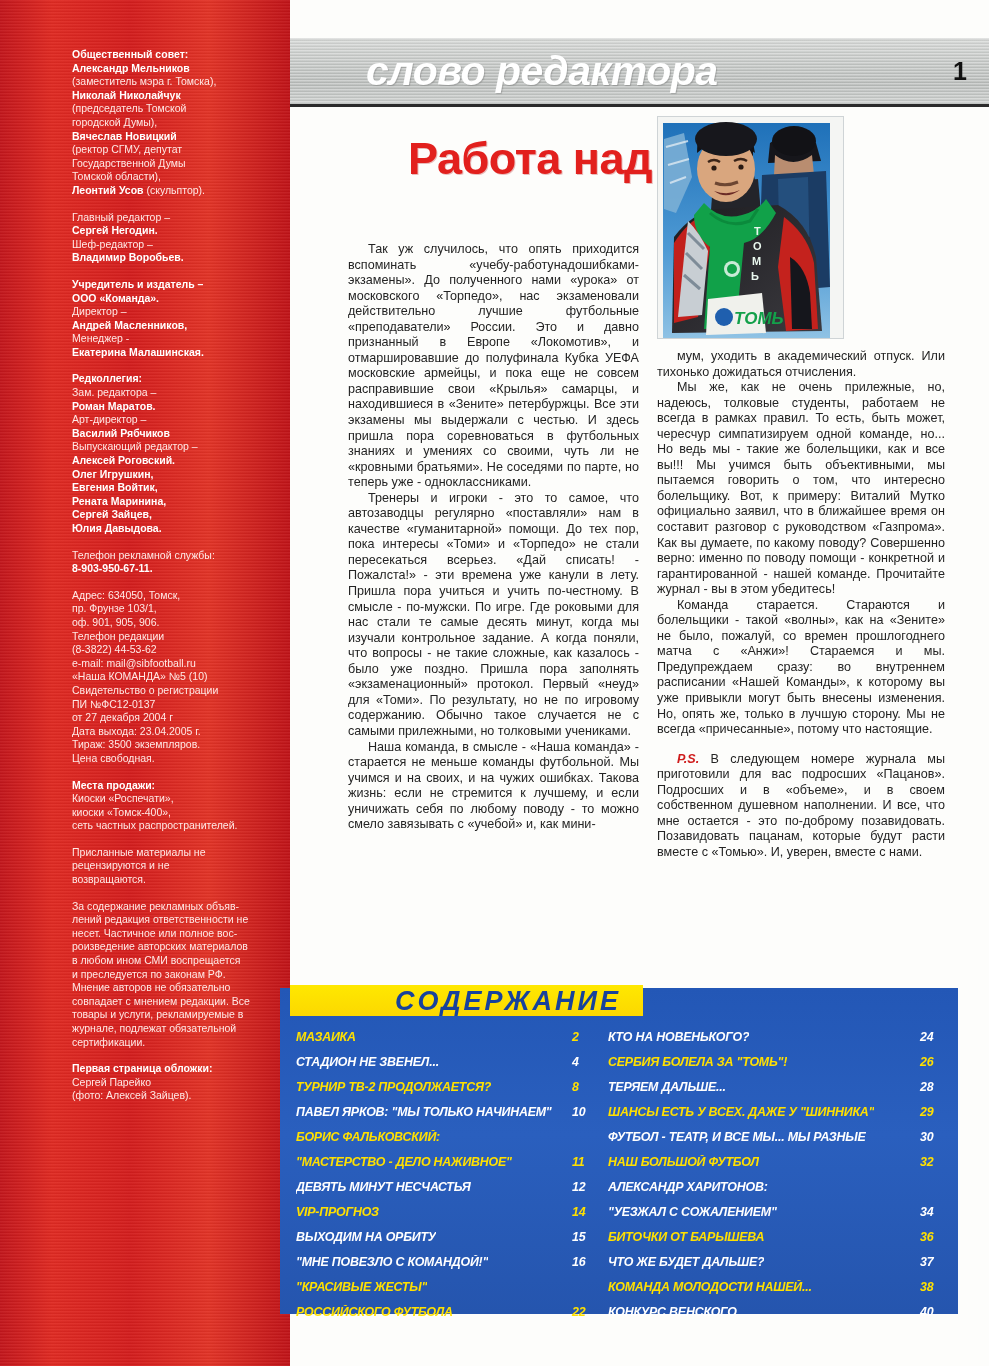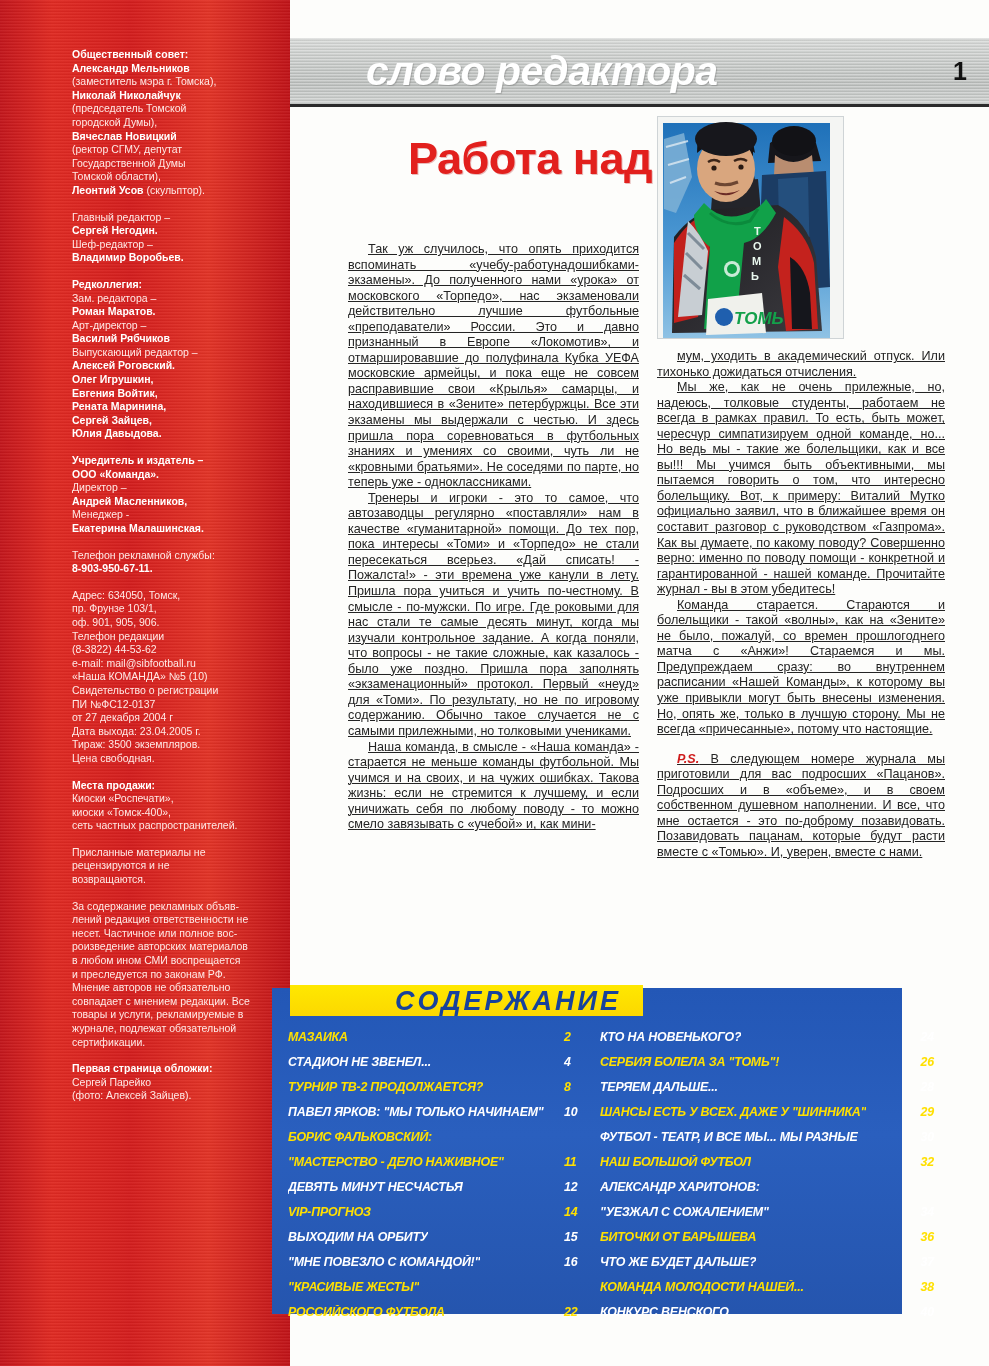--- a/index.html
+++ b/index.html
@@ -115,31 +115,31 @@
   
   .col {
     position: absolute;
     font-size: 12.6px;
     line-height: 15.55px;
     color: #242424;
     text-align: justify;
     text-justify: inter-word;
     hyphens: manual;
   }
-  .col p { margin: 0; text-indent: 20px; text-decoration: underline; }
+  .col p { margin: 0; text-indent: 20px; }
   #col-left  { left: 348px; top: 242px; width: 291px; }
   #col-right { left: 657px; top: 349px; width: 288px; }
   .ps-label { font-weight: bold; font-style: italic; color: #cf1d1d; }
 
   
   #contents {
     position: absolute;
-    left: 272px;
+    left: 280px;
     top: 988px;
-    width: 630px;
+    width: 678px;
     height: 326px;
     background: linear-gradient(to bottom, #2357b6 0%, #2a5fbe 45%, #2555ae 100%);
   }
   #contents-banner {
     position: absolute;
     left: 290px;
     top: 985px;
     width: 353px;
     height: 31px;
     background: linear-gradient(to bottom, #ffe800 0%, #fcd800 100%);
@@ -168,21 +168,21 @@
   #toc-col-right { left: 328px; width: 334px; }
   .toc-row {
     display: flex;
     align-items: baseline;
     height: 25px;
     white-space: nowrap;
   }
   .toc-label { flex: 0 1 auto; overflow: hidden; }
   .toc-spacer { flex: 1 1 auto; min-width: 6px; }
   .toc-page { flex: 0 0 auto; text-align: left; min-width: 24px; }
-  #toc-col-right .toc-page { min-width: 22px; text-align: right; }
+  #toc-col-right .toc-page { min-width: 22px; }
   .c-yellow { color: #ffe000; }
   .c-white  { color: #ffffff; }
 </style>
 </head>
 <body>
 
 <div id="page">
 
   <div id="sidebar">
     <div id="sidebar-inner">
@@ -197,42 +197,42 @@
           <span class="sb-line"><span class="sb-n">(ректор СГМУ, депутат</span></span>
           <span class="sb-line"><span class="sb-n">Государственной Думы</span></span>
           <span class="sb-line"><span class="sb-n">Томской области),</span></span>
           <span class="sb-line"><span class="sb-b">Леонтий Усов</span><span class="sb-n"> (скульптор).</span></span>
         </div>
         <div class="sb-block">
           <span class="sb-line"><span class="sb-n">Главный редактор –</span></span>
           <span class="sb-line"><span class="sb-b">Сергей Негодин.</span></span>
           <span class="sb-line"><span class="sb-n">Шеф-редактор –</span></span>
           <span class="sb-line"><span class="sb-b">Владимир Воробьев.</span></span>
+        </div>
+        <div class="sb-block">
+          <span class="sb-line"><span class="sb-b">Учредитель и издатель –</span></span>
+          <span class="sb-line"><span class="sb-b">ООО «Команда».</span></span>
+          <span class="sb-line"><span class="sb-n">Директор –</span></span>
+          <span class="sb-line"><span class="sb-b">Андрей Масленников,</span></span>
+          <span class="sb-line"><span class="sb-n">Менеджер -</span></span>
+          <span class="sb-line"><span class="sb-b">Екатерина Малашинская.</span></span>
         </div>
         <div class="sb-block">
           <span class="sb-line"><span class="sb-b">Редколлегия:</span></span>
           <span class="sb-line"><span class="sb-n">Зам. редактора –</span></span>
           <span class="sb-line"><span class="sb-b">Роман Маратов.</span></span>
           <span class="sb-line"><span class="sb-n">Арт-директор –</span></span>
           <span class="sb-line"><span class="sb-b">Василий Рябчиков</span></span>
           <span class="sb-line"><span class="sb-n">Выпускающий редактор –</span></span>
           <span class="sb-line"><span class="sb-b">Алексей Роговский.</span></span>
           <span class="sb-line"><span class="sb-b">Олег Игрушкин,</span></span>
           <span class="sb-line"><span class="sb-b">Евгения Войтик,</span></span>
           <span class="sb-line"><span class="sb-b">Рената Маринина,</span></span>
           <span class="sb-line"><span class="sb-b">Сергей Зайцев,</span></span>
           <span class="sb-line"><span class="sb-b">Юлия Давыдова.</span></span>
-        </div>
-        <div class="sb-block">
-          <span class="sb-line"><span class="sb-b">Учредитель и издатель –</span></span>
-          <span class="sb-line"><span class="sb-b">ООО «Команда».</span></span>
-          <span class="sb-line"><span class="sb-n">Директор –</span></span>
-          <span class="sb-line"><span class="sb-b">Андрей Масленников,</span></span>
-          <span class="sb-line"><span class="sb-n">Менеджер -</span></span>
-          <span class="sb-line"><span class="sb-b">Екатерина Малашинская.</span></span>
         </div>
         <div class="sb-block">
           <span class="sb-line"><span class="sb-n">Телефон рекламной службы:</span></span>
           <span class="sb-line"><span class="sb-b">8-903-950-67-11.</span></span>
         </div>
         <div class="sb-block">
           <span class="sb-line"><span class="sb-n">Адрес: 634050, Томск,</span></span>
           <span class="sb-line"><span class="sb-n">пр. Фрунзе 103/1,</span></span>
           <span class="sb-line"><span class="sb-n">оф. 901, 905, 906.</span></span>
           <span class="sb-line"><span class="sb-n">Телефон редакции</span></span>

